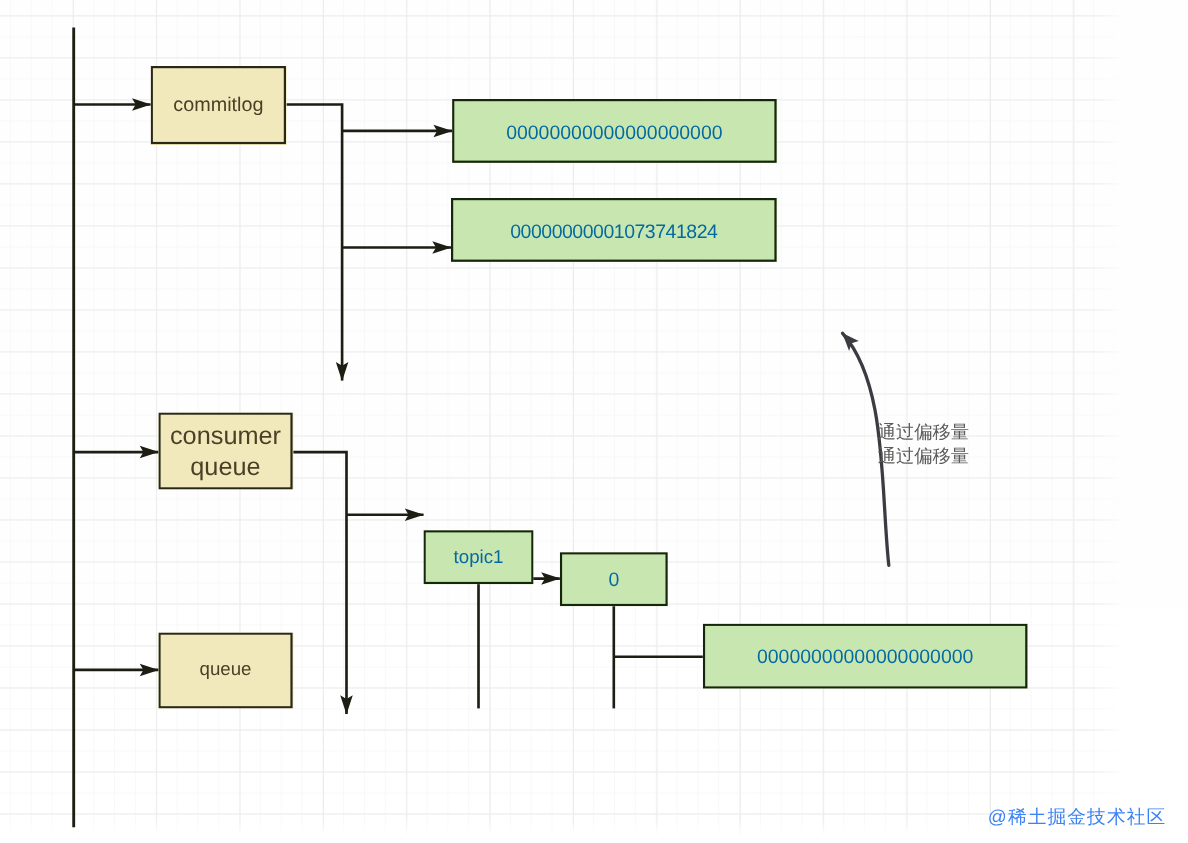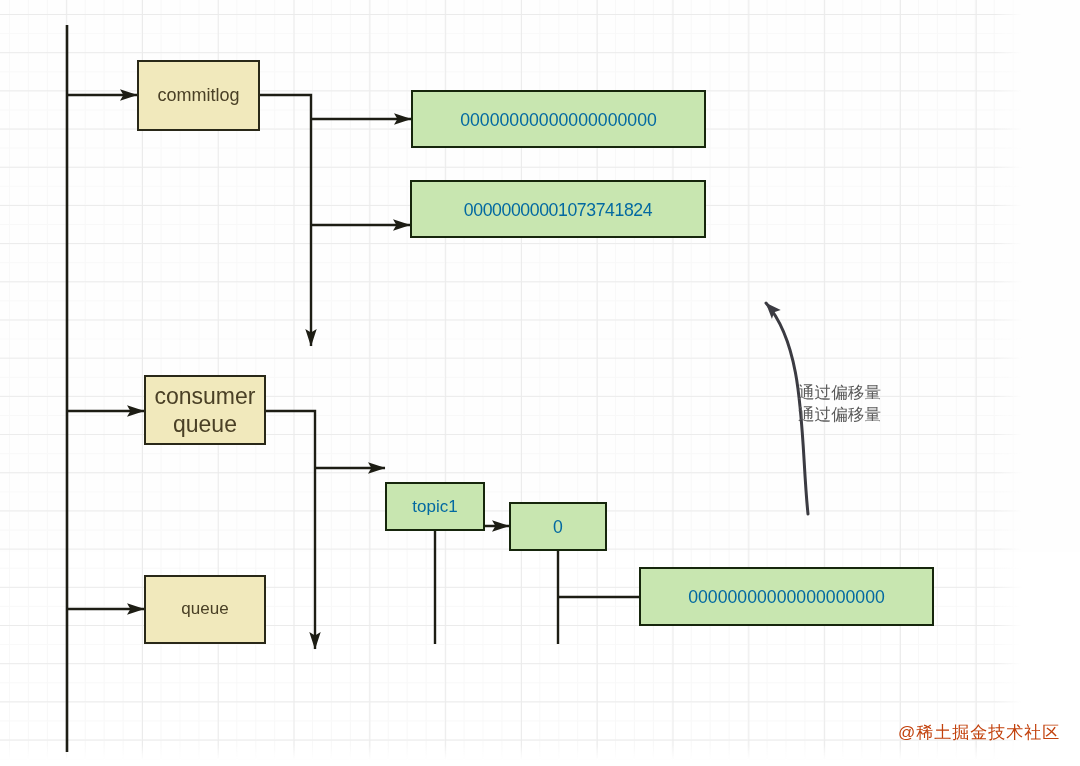--- a/index.html
+++ b/index.html
@@ -10,21 +10,21 @@
   #canvas{position:relative;width:1080px;height:552px;}
   #grid{position:absolute;left:0;top:0;width:1080px;height:766px;}
   svg.layer{position:absolute;left:0;top:0;width:1080px;height:766px;overflow:visible;}
   .nodebox{position:absolute;box-sizing:border-box;display:flex;align-items:center;
            justify-content:center;text-align:center;line-height:1.22;white-space:pre-line;
            will-change:transform;}
   .nb-yellow{background:#f1e9bc;border:2.4px solid #292818;color:#4a4026;}
   .nb-green{background:#c8e6b0;border:2.4px solid #16260c;color:#0369a1;}
 
   .anno{position:absolute;color:#5a5a5a;text-align:left;line-height:1.35;will-change:transform;}
-  .wm{position:absolute;color:#c2410c;letter-spacing:1px;will-change:transform;}
+  .wm{position:absolute;color:#3b82f6;letter-spacing:1px;will-change:transform;margin-top:10px;}
 </style>
 </head>
 <body>
 
 <div id="canvas" style="background: rgb(254, 254, 254);">
   <div id="grid" style="background-image: linear-gradient(to right, rgb(235, 235, 235) 1px, transparent 1px), linear-gradient(rgb(235, 235, 235) 1px, transparent 1px), linear-gradient(to right, rgb(248, 248, 248) 1px, transparent 1px), linear-gradient(rgb(248, 248, 248) 1px, transparent 1px); background-size: 75.8px 75.8px, 38.2px 38.2px, 18.95px 18.95px, 19.1px 19.1px; background-position: 66.2px 0px, 0px 14px, 9px 0px, 0px 14px; mask-image: linear-gradient(to right, rgb(0, 0, 0) 0px, rgb(0, 0, 0) 995px, transparent 1022px), linear-gradient(rgb(0, 0, 0) 0px, rgb(0, 0, 0) 745px, transparent 760px); mask-composite: intersect;"></div>
 
   <svg class="layer" id="connectors" viewBox="0 0 1080 766" xmlns="http://www.w3.org/2000/svg">
       <defs>
         <marker id="ah" viewBox="-1 -1 19 14" refX="17" refY="6" markerWidth="19" markerHeight="14" orient="auto-start-reverse" markerUnits="userSpaceOnUse" overflow="visible">

